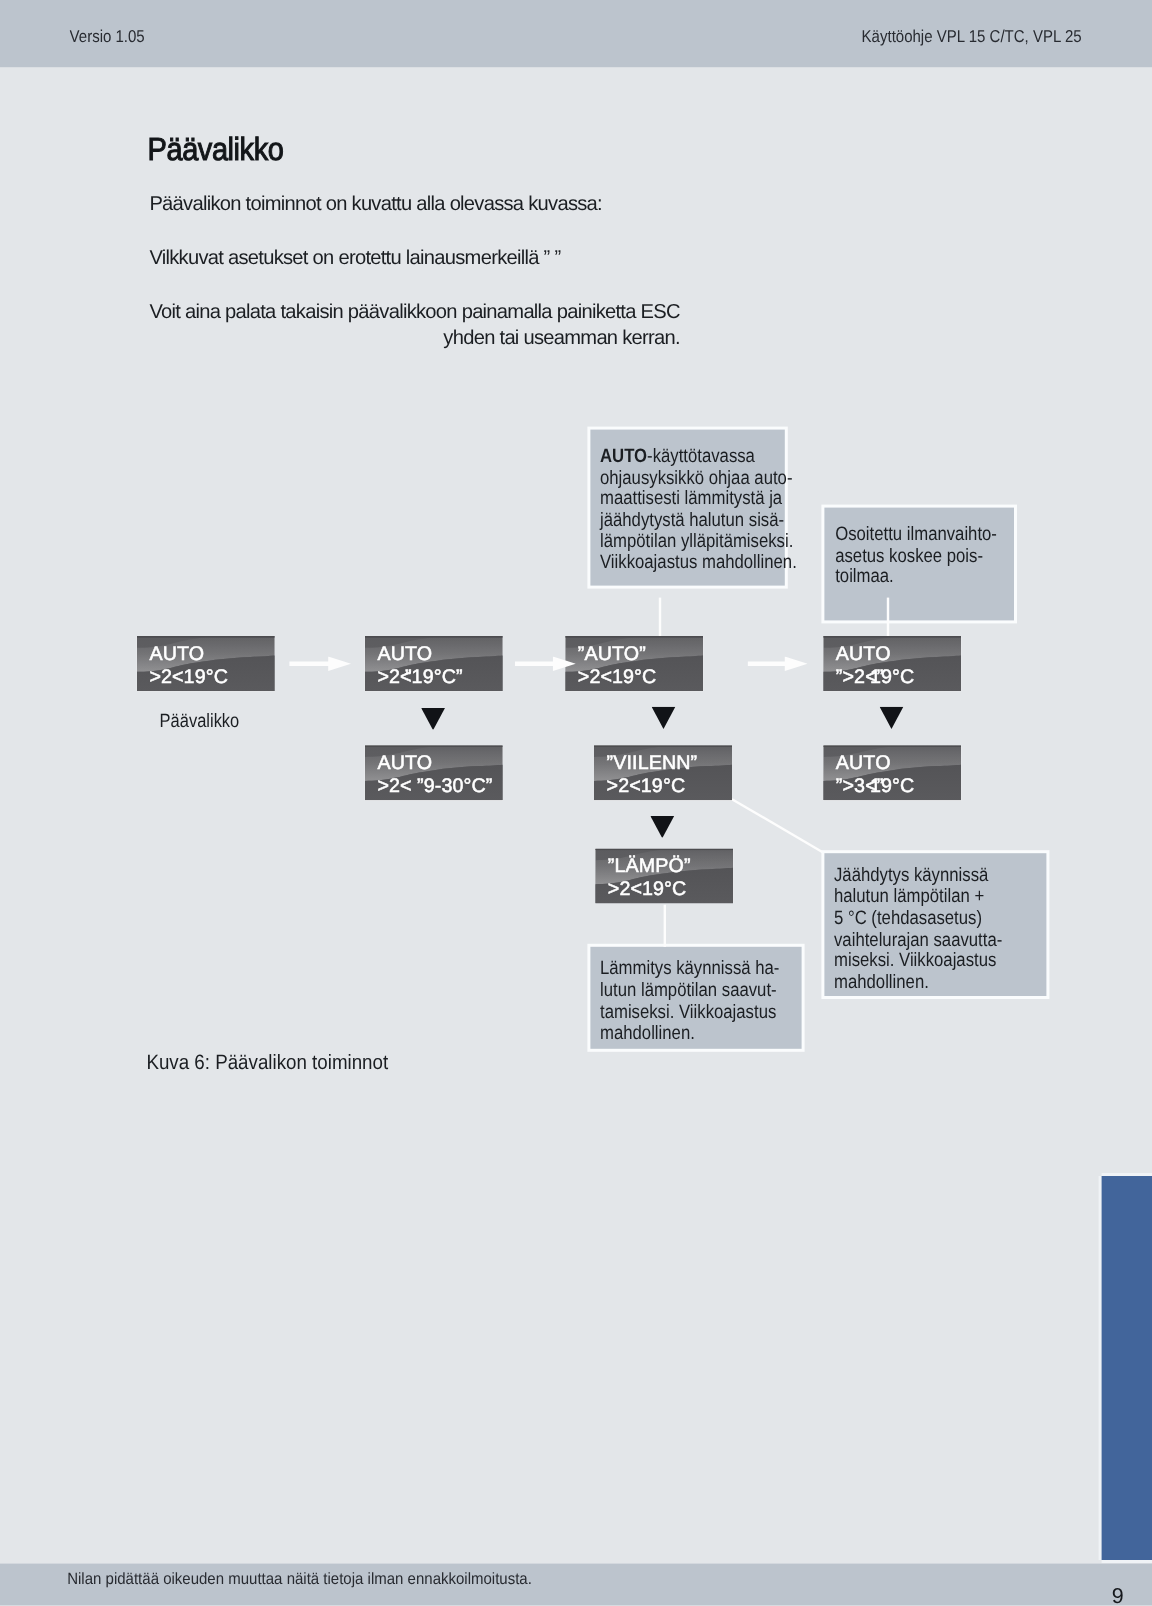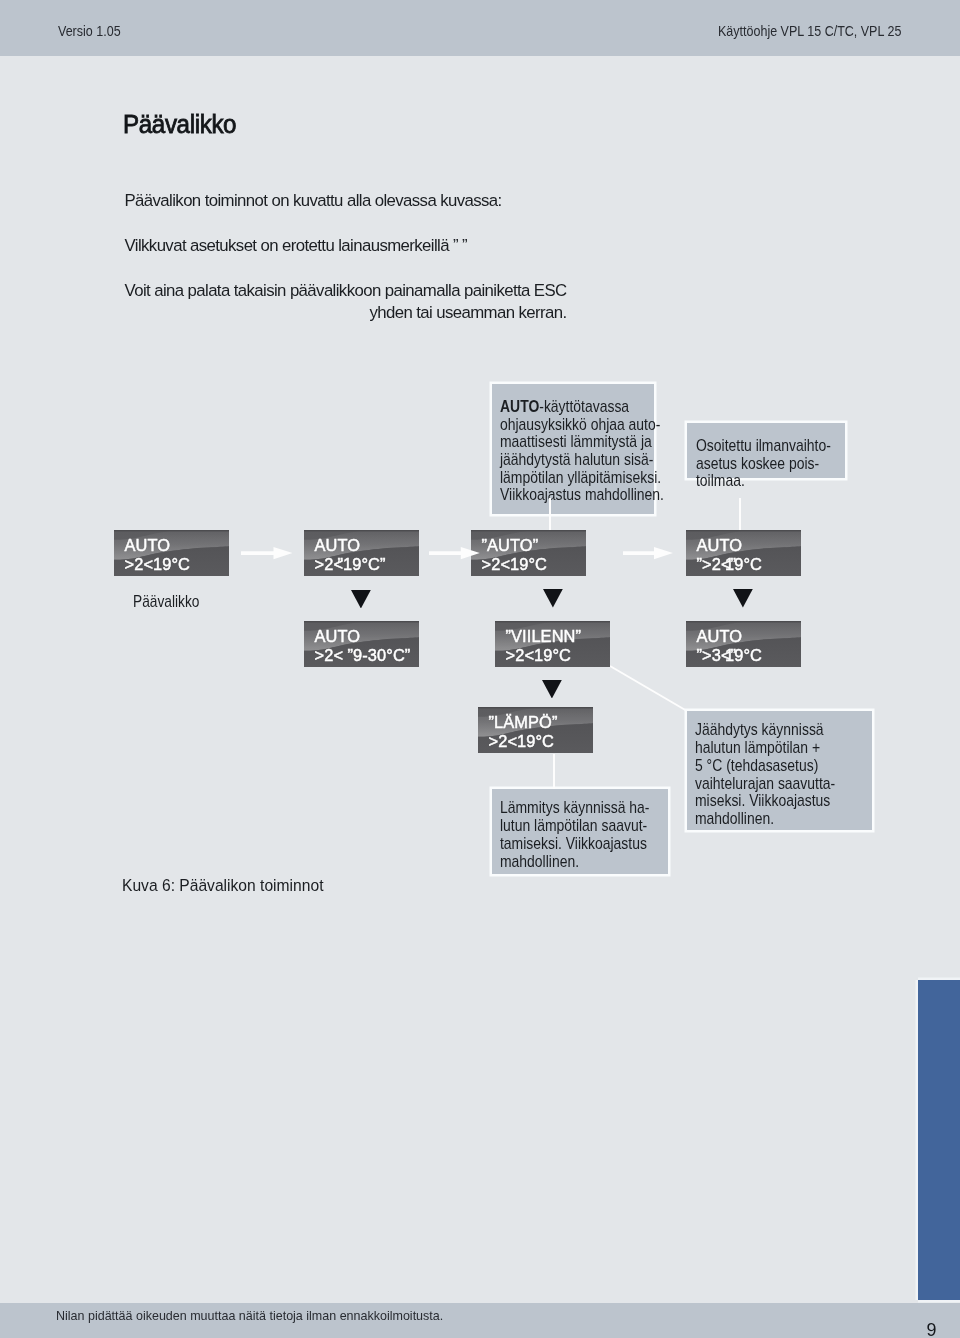--- a/index.html
+++ b/index.html
@@ -21,21 +21,21 @@
   #page-number{position:absolute;left:926.5px;top:1320.3px;font-size:17.9px;color:#15181c;
                   white-space:pre;transform:translateZ(0);}
 
   
   #blue-marker{position:absolute;left:917.8px;top:980px;width:42.2px;height:319.7px;background:#42659b;
                box-shadow:-2.5px 0 0 #f0f3f6, 0 -2.5px 0 #f0f3f6, 0 2.5px 0 #f0f3f6;}
 
   
   #page-title{position:absolute;left:123.4px;top:108.6px;font-size:26.7px;font-weight:normal;color:#131619;-webkit-text-stroke:0.85px #131619;
               letter-spacing:-0.4px;transform:scaleX(0.905) translateZ(0);transform-origin:0 0;white-space:pre;}
-  .para{position:absolute;left:124.5px;font-size:16.8px;letter-spacing:-0.6px;color:#1b1e22;line-height:21.9px;white-space:pre-line;transform:translateZ(0);margin-top:31px;}
+  .para{position:absolute;left:124.5px;font-size:16.8px;letter-spacing:-0.6px;color:#1b1e22;line-height:21.9px;white-space:pre-line;transform:translateZ(0);}
   #para-1{top:158.8px;}
   #para-2{top:204.1px;text-align:center;}
   #para-3{top:249.1px;text-align:right;}
 
   
   #diagram{position:absolute;left:0;top:0;width:960px;height:1338px;}
 
   .disp{position:absolute;width:115px;height:46px;overflow:hidden;}
   .disp .bg{position:absolute;left:0;top:0;}
   .disp .edge{position:absolute;left:0;top:0;width:115px;height:46px;
@@ -303,21 +303,21 @@
           <rect x="0" y="0" width="115" height="46"></rect>
         </clipPath>
         <path d="M0,29.8 C8,29.8 16,29.3 26,27.0 C34,25.2 40,23.3 55,21.2 C70,19.0 78,18.2 94.6,17.4 C104,17.0 110,16.6 115,16.2 L115,46 L0,46 Z" fill="url(#gb6)"></path>
         <rect x="0" y="0" width="115" height="1.4" fill="#4c4c4f"></rect>
       </svg>
       <div class="edge"></div>
       <span class="l1">AUTO</span>
       <span class="l2a">”&gt;3&lt;”</span>
       <span class="l2b">19°C</span>
     </div>
-    <div class="disp" style="left:478px;top:707px">
+    <div class="disp" style="left:496px;top:707px">
       <svg class="bg" width="115" height="46" viewBox="0 0 115 46">
         <defs>
           <linearGradient id="gt7" x1="0" y1="0" x2="0" y2="1">
             <stop offset="0" stop-color="#5c5c5f"></stop>
             <stop offset="1" stop-color="#646467"></stop>
           </linearGradient>
           <linearGradient id="gb7" x1="0" y1="0" x2="0" y2="1">
             <stop offset="0" stop-color="#545457"></stop>
             <stop offset="1" stop-color="#5a5a5d"></stop>
           </linearGradient>
@@ -335,29 +335,29 @@
           <rect x="0" y="0" width="115" height="46"></rect>
         </clipPath>
         <path d="M0,29.8 C8,29.8 16,29.3 26,27.0 C34,25.2 40,23.3 55,21.2 C70,19.0 78,18.2 94.6,17.4 C104,17.0 110,16.6 115,16.2 L115,46 L0,46 Z" fill="url(#gb7)"></path>
         <rect x="0" y="0" width="115" height="1.4" fill="#4c4c4f"></rect>
       </svg>
       <div class="edge"></div>
       <span class="l1">”LÄMPÖ”</span>
       <span class="l2a">&gt;2&lt;</span>
       <span class="l2b">19°C</span>
     </div>
-    <div class="callout" style="left:491.8px;top:384px;width:162px;height:129.5px">
+    <div class="callout" style="left:491.8px;top:358px;width:162px;height:129.5px">
       <div class="ctext" style="top:13.8px"><b>AUTO</b><span>-käyttötavassa
 ohjausyksikkö ohjaa auto-
 maattisesti lämmitystä ja
 jäähdytystä halutun sisä-
 lämpötilan ylläpitämiseksi.
 Viikkoajastus mahdollinen.</span></div>
     </div>
-    <div class="callout" style="left:687px;top:423.3px;width:157.6px;height:55px">
+    <div class="callout" style="left:687px;top:423.3px;width:157.6px;height:94px">
       <div class="ctext" style="top:13.5px"><span>Osoitettu ilmanvaihto-
 asetus koskee pois-
 toilmaa.</span></div>
     </div>
     <div class="callout" style="left:491.5px;top:789.4px;width:176px;height:84.3px">
       <div class="ctext" style="top:10px"><span>Lämmitys käynnissä ha-
 lutun lämpötilan saavut-
 tamiseksi. Viikkoajastus
 mahdollinen.</span></div>
     </div>

